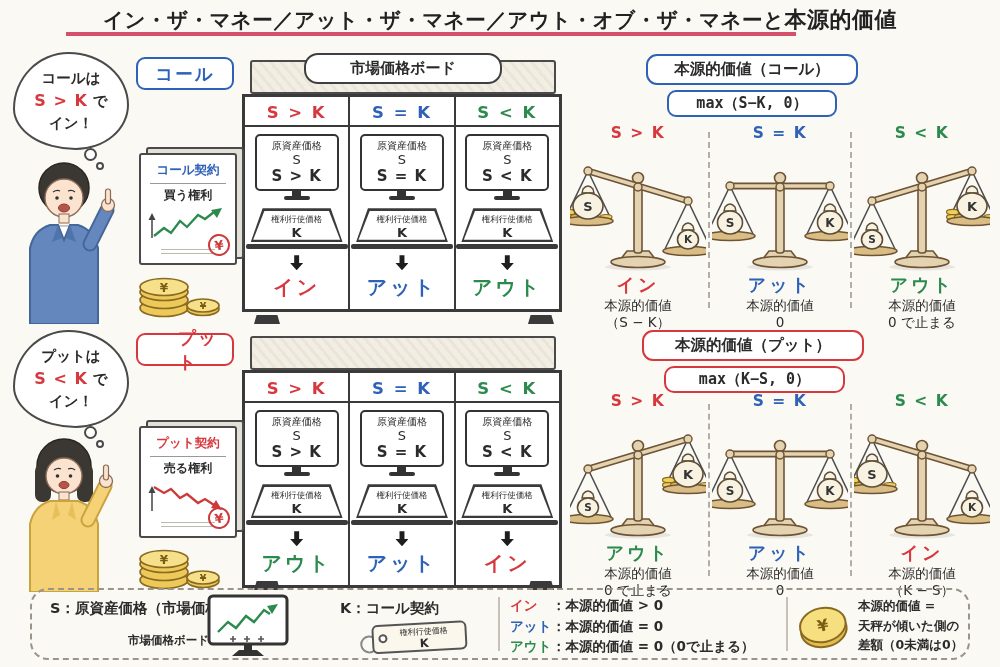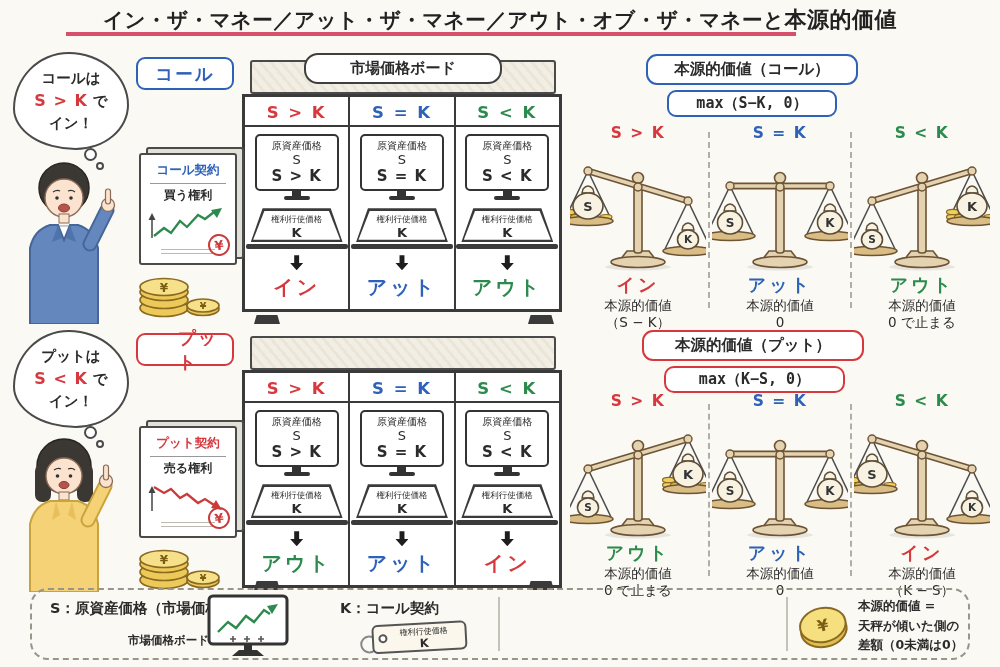--- a/index.html
+++ b/index.html
@@ -546,20 +546,25 @@
   <svg class="abs" style="left:326px; top:30px;" width="114" height="38" viewBox="0 0 114 38">
     <g transform="rotate(-3 57 19)">
       <circle cx="11" cy="22" r="8" fill="none" stroke="#888" stroke-width="2"></circle>
       <rect x="15" y="4" width="93" height="27" rx="5" fill="#fbf7ec" stroke="#555" stroke-width="2"></rect>
       <circle cx="25" cy="17" r="3.5" fill="#fff" stroke="#555" stroke-width="2"></circle>
       <text x="66" y="14.5" font-size="8" fill="#2b2b2b" text-anchor="middle">権利行使価格</text>
       <text x="66" y="27.5" font-size="11.5" font-weight="bold" fill="#2b2b2b" text-anchor="middle">K</text>
     </g>
   </svg>
   <div class="lg-div" style="left:466px;"></div>
+  <div class="lg-rules" id="legend-rules">
+      <div><span class="term" style="color:#d6383e">イン</span><span>：本源的価値 &gt; 0</span></div>
+      <div><span class="term" style="color:#2e62b8">アット</span><span>：本源的価値 = 0</span></div>
+      <div><span class="term" style="color:#2d8a4e">アウト</span><span>：本源的価値 = 0（0で止まる）</span></div>
+    </div>
   <div class="lg-div" style="left:754px;"></div>
   <svg class="abs" style="left:762px; top:8px;" width="58" height="54" viewBox="0 0 58 54">
     <g transform="rotate(-12 29 28)">
       <ellipse cx="29" cy="32" rx="23" ry="17" fill="#e2bd4f" stroke="#8a6a20" stroke-width="2"></ellipse>
       <ellipse cx="29" cy="27" rx="23" ry="17" fill="#f6df7e" stroke="#8a6a20" stroke-width="2"></ellipse>
       <text x="29" y="33" font-size="16" font-weight="bold" fill="#7a5c12" text-anchor="middle">¥</text>
     </g>
   </svg>
   <div class="lg-note" id="legend-note">
       <div>本源的価値 =</div>

